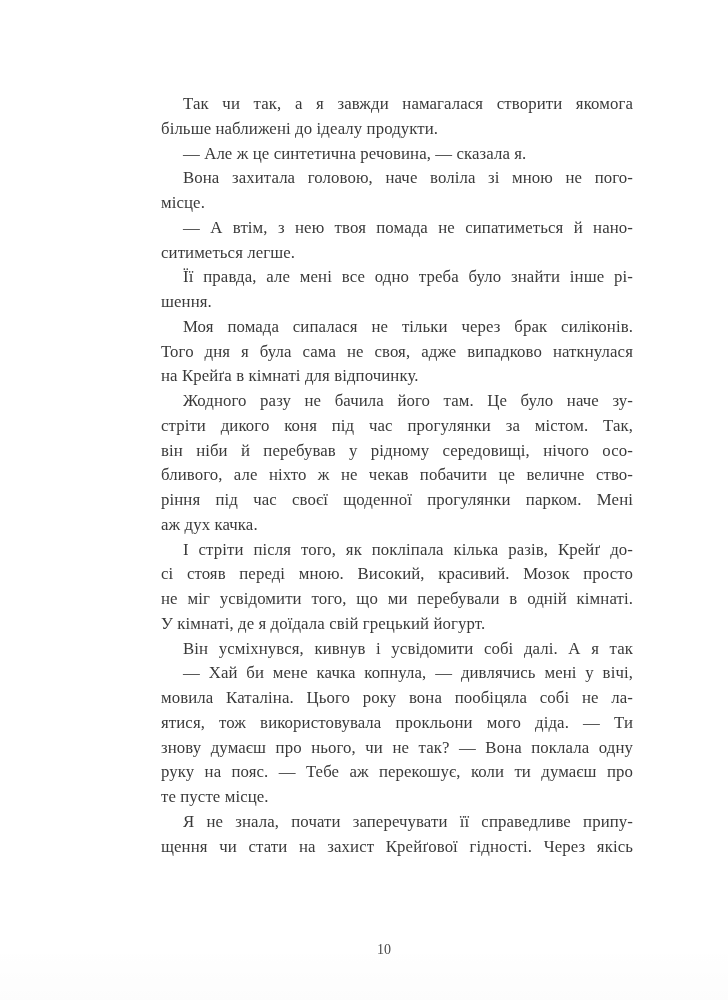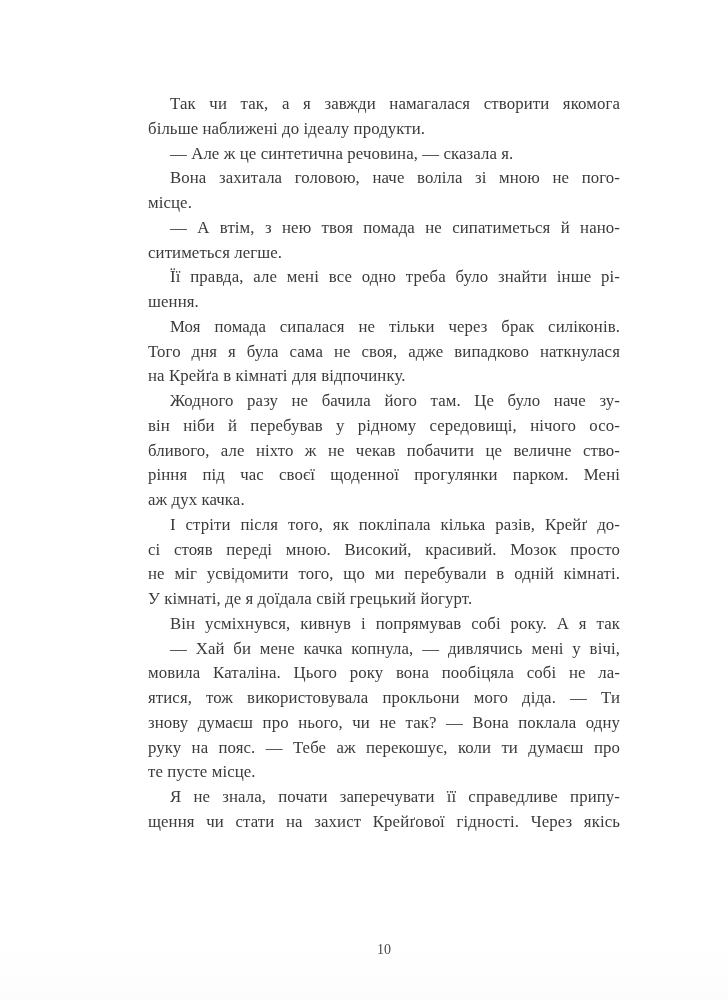--- a/index.html
+++ b/index.html
@@ -24,21 +24,21 @@
     position: absolute;
     left: 0;
     bottom: 0;
     width: 100%;
     height: 55px;
     background: linear-gradient(to bottom, rgba(0,0,0,0) 0%, rgba(0,0,0,0.012) 100%);
     pointer-events: none;
   }
   .text-block {
     position: absolute;
-    left: 148px;
+    left: 161px;
     top: 92px;
     width: 472px;
   }
   .paragraph {
     margin: 0;
     padding: 0;
   }
   .line {
     font-size: 16.8px;
     line-height: 24.75px;
@@ -89,33 +89,34 @@
         <div class="line first">Її правда, але мені все одно треба було знайти інше рі-</div>
         <div class="line last">шення.</div>
       </div>
       <div class="paragraph">
         <div class="line first">Моя помада сипалася не тільки через брак силіконів.</div>
         <div class="line">Того дня я була сама не своя, адже випадково наткнулася</div>
         <div class="line last">на Крейґа в кімнаті для відпочинку.</div>
       </div>
       <div class="paragraph">
         <div class="line first">Жодного разу не бачила його там. Це було наче зу-</div>
+        <div class="line">стріти дикого коня під час прогулянки за містом. Так,</div>
         <div class="line">він ніби й перебував у рідному середовищі, нічого осо-</div>
         <div class="line">бливого, але ніхто ж не чекав побачити це величне ство-</div>
         <div class="line">ріння під час своєї щоденної прогулянки парком. Мені</div>
         <div class="line last">аж дух качка.</div>
       </div>
       <div class="paragraph">
         <div class="line first">І стріти після того, як покліпала кілька разів, Крейґ до-</div>
         <div class="line">сі стояв переді мною. Високий, красивий. Мозок просто</div>
         <div class="line">не міг усвідомити того, що ми перебували в одній кімнаті.</div>
         <div class="line last">У кімнаті, де я доїдала свій грецький йогурт.</div>
       </div>
       <div class="paragraph">
-        <div class="line first">Він усміхнувся, кивнув і попрямував собі року. А я так</div>
+        <div class="line first">Він усміхнувся, кивнув і усвідомити собі далі. А я так</div>
       </div>
       <div class="paragraph">
         <div class="line first">— Хай би мене качка копнула, — дивлячись мені у вічі,</div>
         <div class="line">мовила Каталіна. Цього року вона пообіцяла собі не ла-</div>
         <div class="line">ятися, тож використовувала прокльони мого діда. — Ти</div>
         <div class="line">знову думаєш про нього, чи не так? — Вона поклала одну</div>
         <div class="line">руку на пояс. — Тебе аж перекошує, коли ти думаєш про</div>
         <div class="line last">те пусте місце.</div>
       </div>
       <div class="paragraph">

